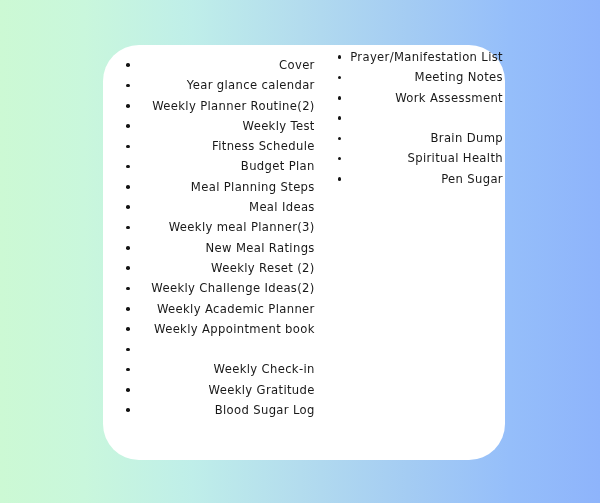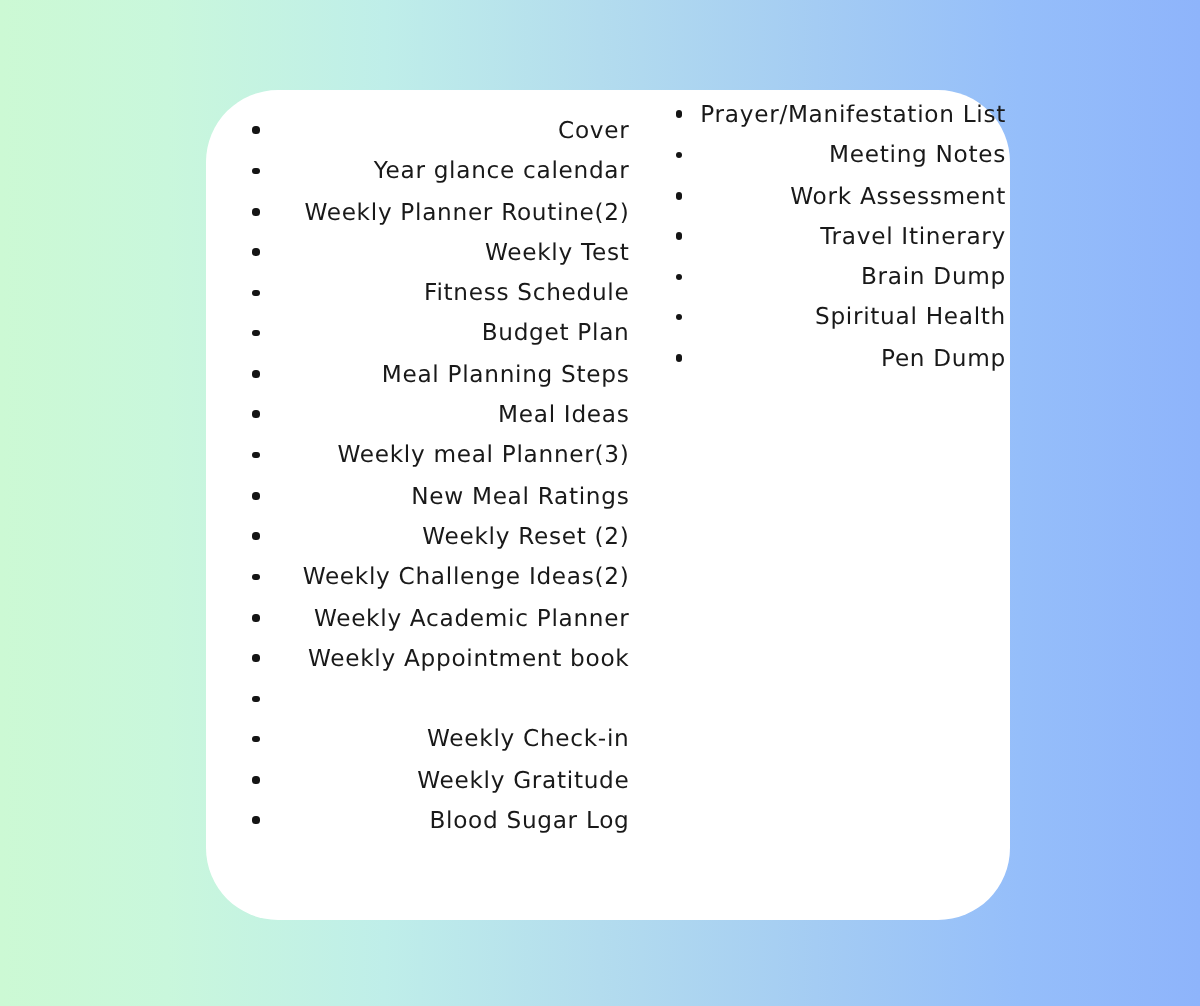--- a/index.html
+++ b/index.html
@@ -123,20 +123,20 @@
           <li class="list-item"><span class="bullet-icon"></span><span class="item-label">Weekly Appointment book</span></li>
           <li class="list-item"><span class="bullet-icon"></span></li>
           <li class="list-item"><span class="bullet-icon"></span><span class="item-label">Weekly Check-in</span></li>
           <li class="list-item"><span class="bullet-icon"></span><span class="item-label">Weekly Gratitude</span></li>
           <li class="list-item"><span class="bullet-icon"></span><span class="item-label">Blood Sugar Log</span></li>
         </ul>
       <ul id="column-right" class="list-column">
           <li class="list-item"><span class="bullet-icon"></span><span class="item-label">Prayer/Manifestation List</span></li>
           <li class="list-item"><span class="bullet-icon"></span><span class="item-label">Meeting Notes</span></li>
           <li class="list-item"><span class="bullet-icon"></span><span class="item-label">Work Assessment</span></li>
-          <li class="list-item"><span class="bullet-icon"></span><span class="item-label">Travel Itinerary</span></li>
+          <li class="list-item"><span class="bullet-icon"></span></li>
           <li class="list-item"><span class="bullet-icon"></span><span class="item-label">Brain Dump</span></li>
           <li class="list-item"><span class="bullet-icon"></span><span class="item-label">Spiritual Health</span></li>
-          <li class="list-item"><span class="bullet-icon"></span><span class="item-label">Pen Dump</span></li>
+          <li class="list-item"><span class="bullet-icon"></span><span class="item-label">Pen Sugar</span></li>
         </ul>
     </div>
   </div>
 </div>
 
 </body></html>

